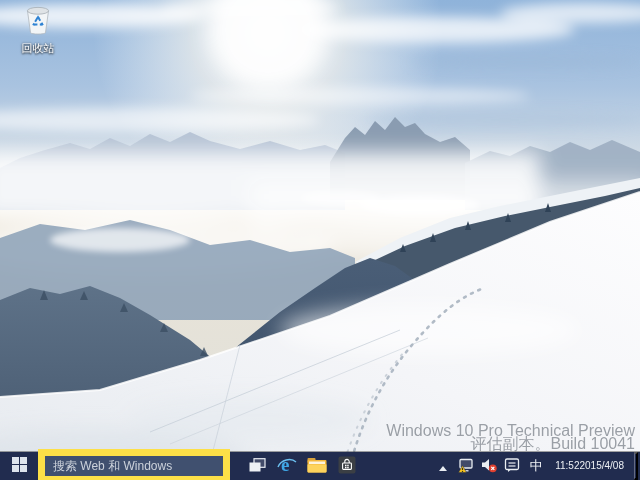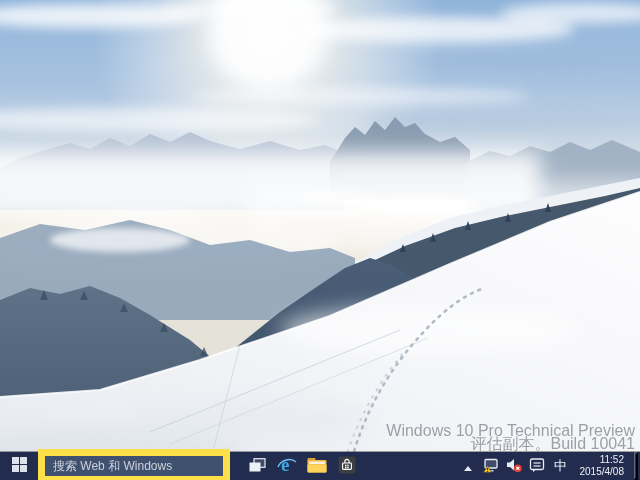--- a/index.html
+++ b/index.html
@@ -28,21 +28,21 @@
   .start-btn{width:38px;}
   .search-box{width:162px;height:20px;margin-left:0;background:#40506f;
     border:7px solid #fde047;color:#d8dce3;font-size:12px;padding:0 8px;
     font-family:"Liberation Sans",sans-serif;outline:none;}
   .search-box::placeholder{color:#ccd2db;opacity:1;}
   .apps{display:flex;align-items:center;margin-left:12px;}
   .app-btn{width:30px;}
   .tray{margin-left:auto;display:flex;align-items:center;gap:7px;padding-right:2px;}
   .tray .tb-btn{width:16px;}
   .ime{font-size:13px;color:#eef1f5;line-height:28px;}
-  .clock{display:flex;flex-direction:column;align-items:flex-end;justify-content:center;
+  .clock{display:flex;align-items:flex-end;justify-content:center;
     color:#eef1f5;font-size:10px;line-height:12px;text-align:right;margin:0 3px;}
   .show-desktop{width:4px;height:28px;border-left:1px solid rgba(255,255,255,.3);
     background:transparent;padding:0;cursor:pointer;}
 </style>
 </head>
 <body>
 
 <div class="stage">
 
   <svg class="wallpaper" viewBox="0 0 640 480" width="640" height="480" preserveAspectRatio="none">
@@ -148,20 +148,33 @@
 
     <g>
       <line x1="150" y1="432" x2="400" y2="330" stroke="#c3ccd6" stroke-width="1" opacity="0.7"></line>
       <line x1="170" y1="444" x2="428" y2="338" stroke="#c9d1da" stroke-width="1" opacity="0.6"></line>
       <line x1="240" y1="345" x2="206" y2="478" stroke="#c3ccd6" stroke-width="1" opacity="0.6"></line>
       <path d="M348,474 C358,430 378,385 412,345 C440,312 462,296 484,288" fill="none" stroke="#a9b4c0" stroke-width="2.6" stroke-dasharray="2 6" stroke-linecap="round" opacity="0.9"></path>
       <path d="M340,476 C352,432 372,390 404,352" fill="none" stroke="#bac3cd" stroke-width="2" stroke-dasharray="1.5 7" stroke-linecap="round" opacity="0.7"></path>
     </g>
   </svg>
 
+  <div class="desktop-icon">
+    <span class="glyph">
+      <svg width="30" height="32" viewBox="0 0 30 32">
+        <path d="M4.5,6 L7.5,27.5 C7.5,29.6 22.5,29.6 22.5,27.5 L25.5,6 Z" fill="#f2f5f7" stroke="#aeb6bd" stroke-width="0.8"></path>
+        <ellipse cx="15" cy="5.8" rx="10.6" ry="3.4" fill="#dfe3e6" stroke="#a6adb4" stroke-width="0.8"></ellipse>
+        <path d="M15,12 L19.4,19.4 H10.6 Z" fill="none" stroke="#2f83d3" stroke-width="2" stroke-linejoin="round" stroke-dasharray="4.4 2.4"></path>
+        <polygon points="15,10.2 16.6,13 13.4,13" fill="#2f83d3"></polygon>
+        <polygon points="20.6,19.8 17.6,20.6 19.2,17.8" fill="#2f83d3"></polygon>
+        <polygon points="9.4,19.8 12.4,20.6 10.8,17.8" fill="#2f83d3"></polygon>
+      </svg>
+    </span>
+    <span class="label">回收站</span>
+  </div>
 
   <div class="watermark">
     <div>Windows 10 Pro Technical Preview</div>
     <div>评估副本。Build 10041</div>
   </div>
 
   <div class="taskbar">
 
     <button class="tb-btn start-btn">
       <span>

